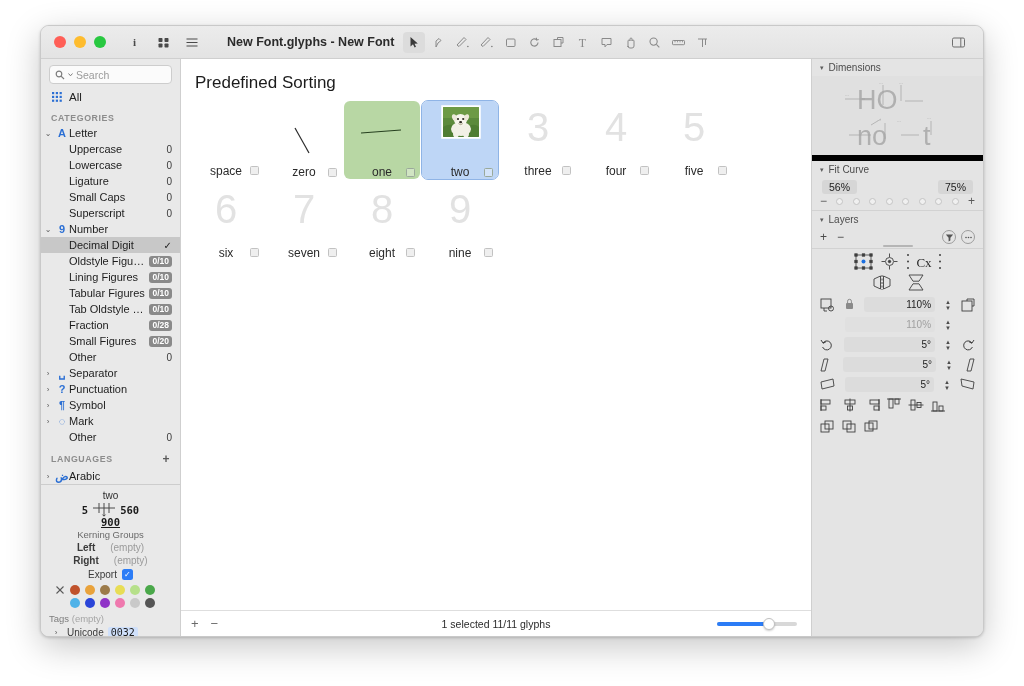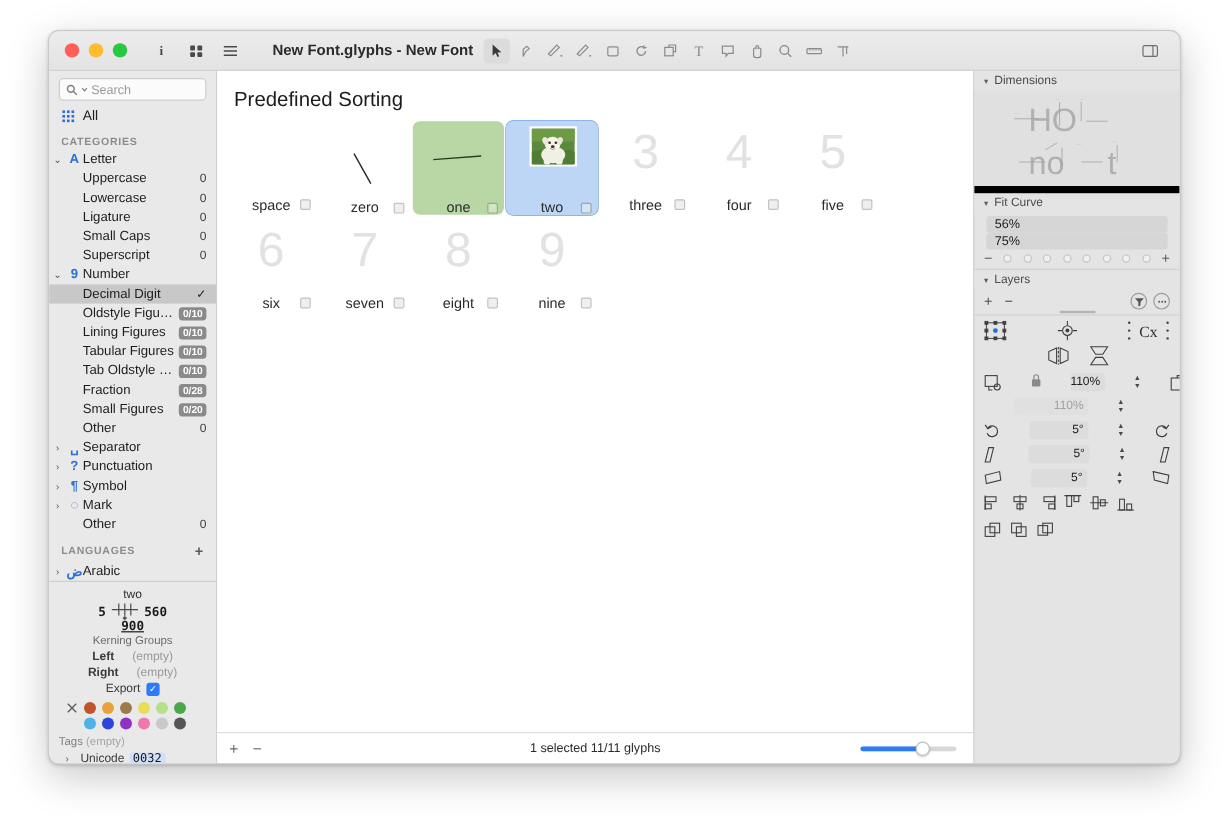--- a/index.html
+++ b/index.html
@@ -225,21 +225,21 @@
     background: #e4e4e4;
   }
   .insp-hdr .tw { font-size: 7px; color: #5d5d5d; }
   #dims-box {
     height: 85px; background: #e0e0e0; margin: 0;
     display: flex; align-items: center; justify-content: center;
     border-bottom: 6px solid #000000;
     position: relative;
   }
   #dims-svg { opacity: .85; }
-  #fit-values { display: flex; justify-content: space-between; padding: 2px 10px 0 10px; flex-direction: column; }
+  #fit-values { display: flex; justify-content: space-between; padding: 2px 10px 0 10px; }
   .pill {
     background: #d6d6d6; border-radius: 3px; padding: 1px 7px;
     font-size: 10.5px; color: #1c1c1c;
   }
   #fit-dots {
     display: flex; align-items: center; justify-content: space-between;
     padding: 3px 8px 5px 8px;
     border-bottom: 1px solid #d2d2d2;
   }
   .fdot { width: 7px; height: 7px; border-radius: 50%; background: #f0f0f0; border: 1px solid #c4c4c4; }
@@ -256,21 +256,21 @@
   .rbtn {
     width: 14px; height: 14px; border-radius: 50%; border: 1px solid #9c9c9c;
     display: flex; align-items: center; justify-content: center;
     font-size: 8px; color: #555;
   }
   #layers-grip {
     position: absolute; left: 50%; transform: translateX(-50%); bottom: 1px;
     width: 30px; height: 2px; background: #b5b5b5; border-radius: 1px;
   }
   #xform { padding: 4px 8px 8px 8px; }
-  .xrow { display: flex; align-items: center; gap: 24px; margin-bottom: 5px; }
+  .xrow { display: flex; align-items: center; gap: 10px; margin-bottom: 5px; }
   .xrow.center { justify-content: center; }
   .xicon { color: #4a4a4a; display: flex; align-items: center; }
   .xfield {
     flex: 1; background: #dcdcdc; border-radius: 3px; height: 15px;
     display: flex; align-items: center; justify-content: flex-end;
     padding-right: 4px; font-size: 10px; color: #1c1c1c;
   }
   .xfield.dim { color: #a0a0a0; background: #e0e0e0; }
   .stepper { display: flex; flex-direction: column; font-size: 6px; line-height: 6px; color: #4a4a4a; }
   .lock { font-size: 10px; color: #8a8a8a; }
@@ -825,21 +825,21 @@
                 <circle cx="4.5" cy="4.5" r="0.8"></circle>
                 <circle cx="7" cy="4.5" r="0.8"></circle>
               </svg>
           </span>
         </div>
         <div id="layers-grip"></div>
       </div>
 
 
       <div id="xform">
-        <div class="xrow" style="gap:18px;justify-content:space-between;margin-bottom:4px;">
+        <div class="xrow" style="gap:8px;justify-content:center;margin-bottom:4px;">
           <span class="xicon">
             <svg width="19" height="17" viewBox="0 0 19 17" stroke="#3f3f3f" fill="none" stroke-width="0.8">
               <rect x="2" y="2" width="15" height="13"></rect>
               <g fill="#3f3f3f">
                   <rect x="0.8" y="0.8" width="2.4" height="2.4"></rect>
                   <rect x="8.3" y="0.8" width="2.4" height="2.4"></rect>
                   <rect x="15.8" y="0.8" width="2.4" height="2.4"></rect>
               <rect x="0.8" y="7.3" width="2.4" height="2.4"></rect>
                   <rect x="15.8" y="7.3" width="2.4" height="2.4"></rect>
               <rect x="0.8" y="13.8" width="2.4" height="2.4"></rect>

